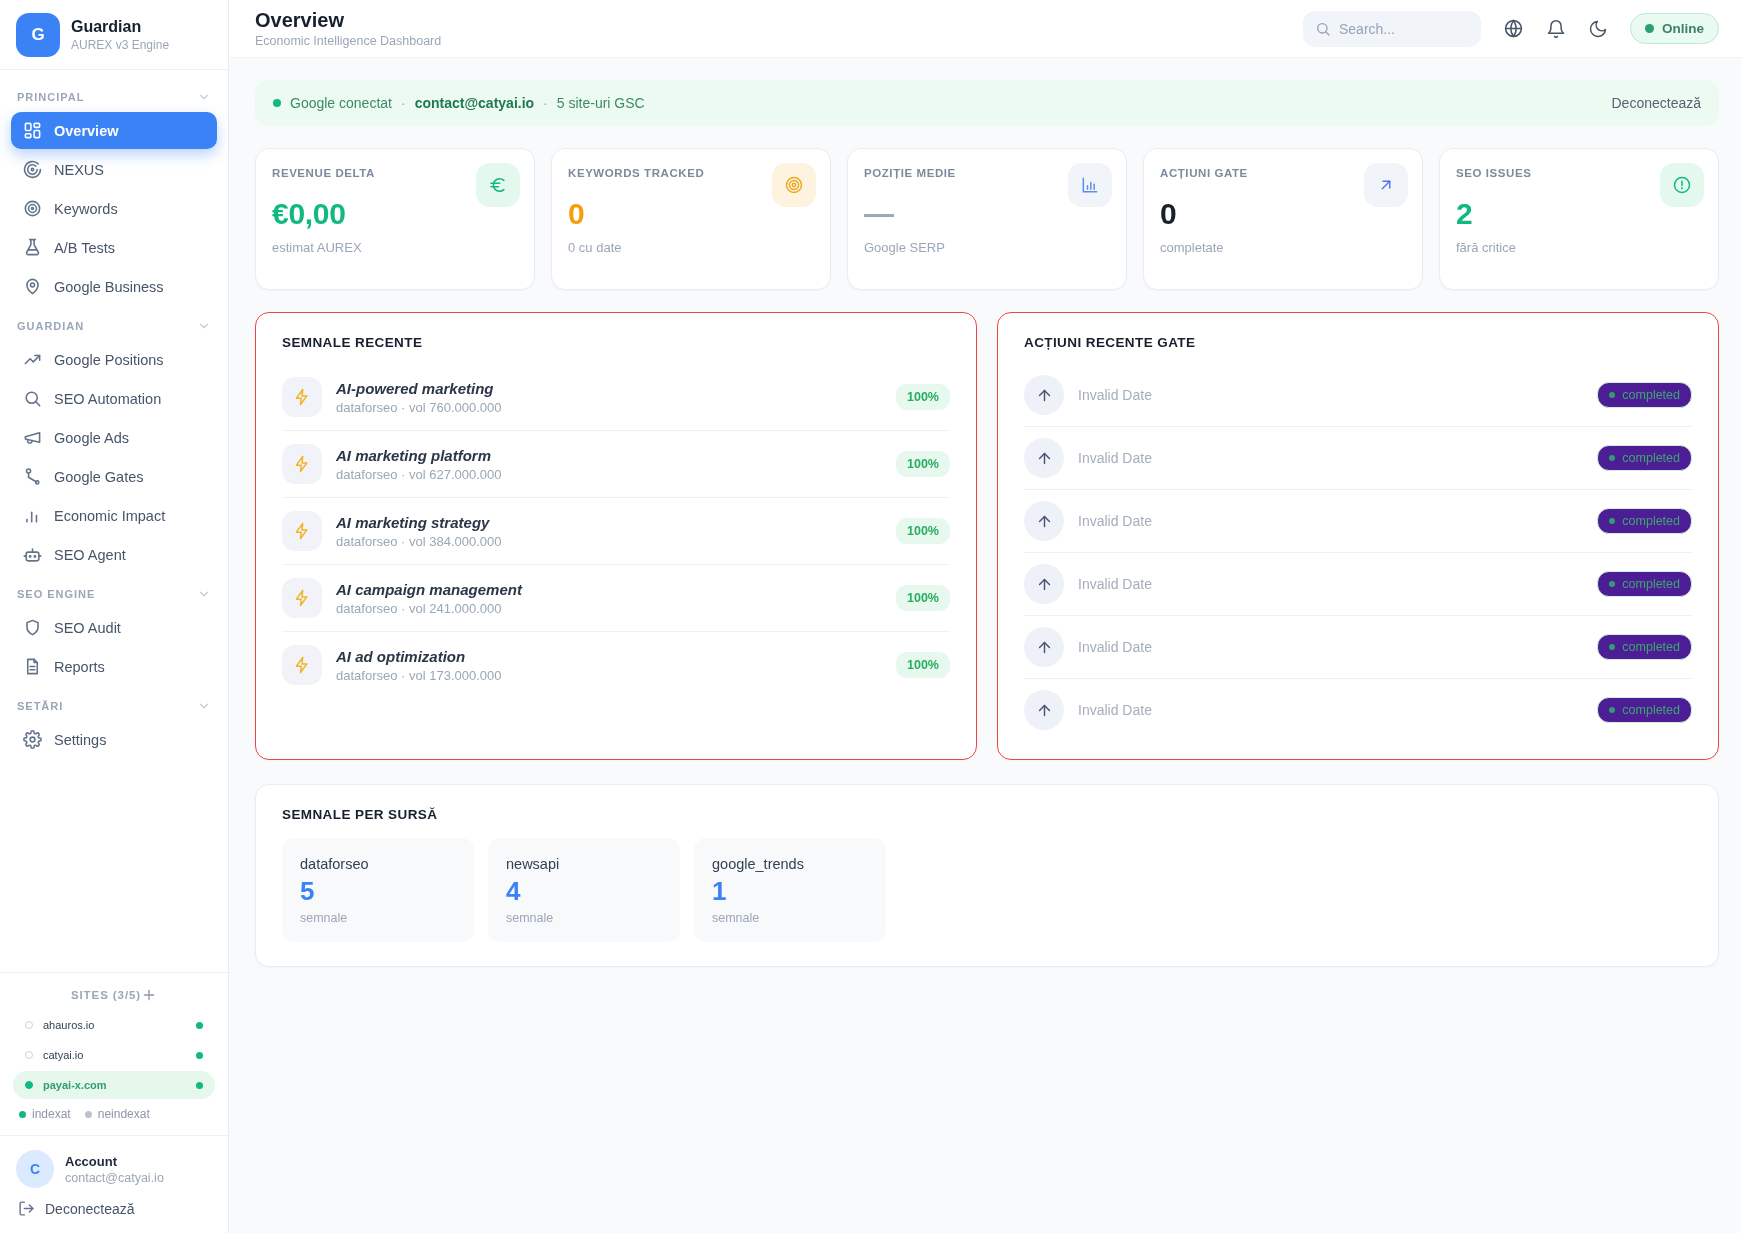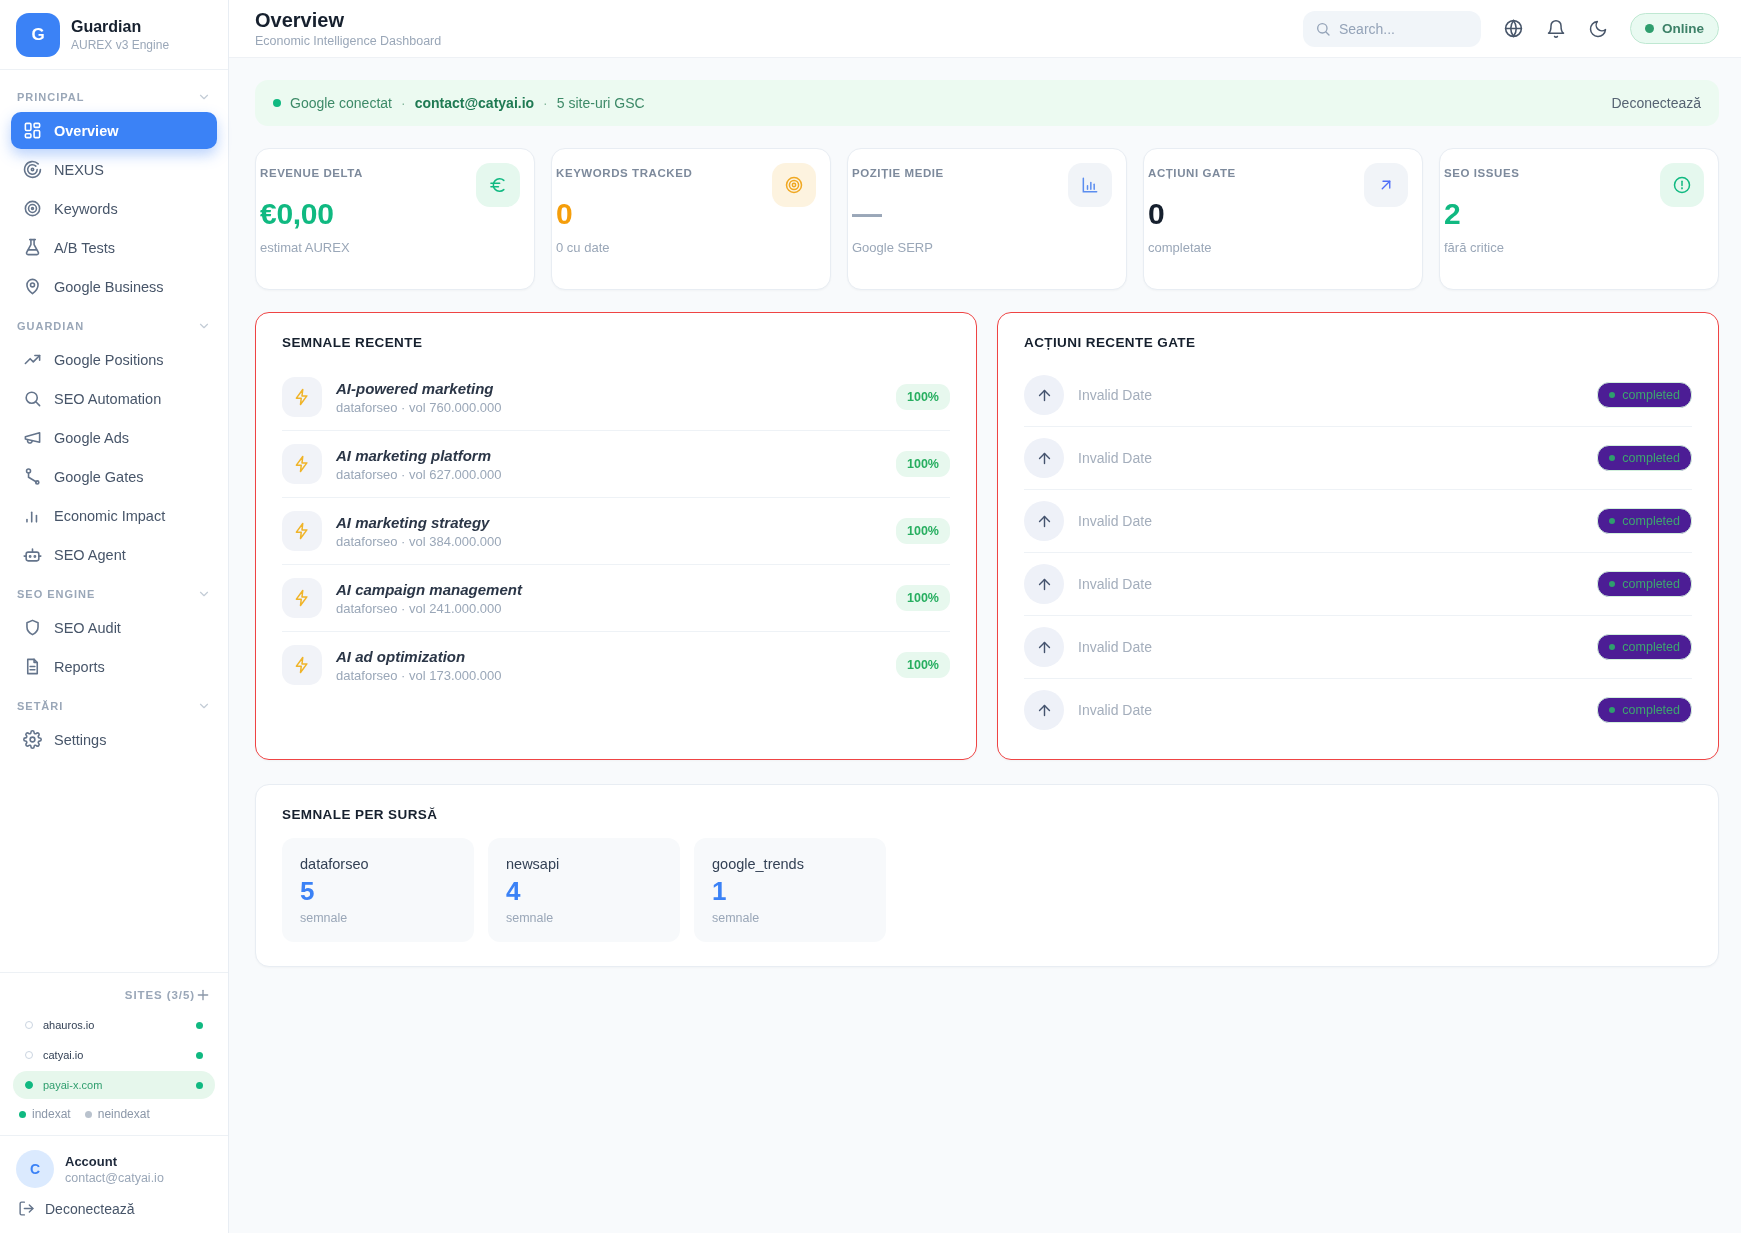--- a/index.html
+++ b/index.html
@@ -38,32 +38,32 @@
   }
   .nav-item .nicon { color:#64748b; width:19px; height:19px; }
   .nav-item.active {
     background:#3b82f6; color:#ffffff; font-weight:600;
     box-shadow:0 6px 14px rgba(59,130,246,.35);
   }
   .nav-item.active .nicon { color:#ffffff; }
   .side-spacer { flex:1; }
   .sites { border-top:1px solid #edf1f5; padding:10px 13px 6px; }
   .sites-head {
-    display:flex; align-items:center; justify-content:flex-end;
+    display:flex; align-items:center; justify-content:center;
     font-size:11.5px; font-weight:bold; letter-spacing:0.08em; color:#9aa7b8;
     padding:4px 4px 8px;
   }
   .sites-add { color:#8b97a8; cursor:pointer; }
   .site-row {
     display:flex; align-items:center; gap:10px; padding:8px 12px;
     border-radius:18px; font-size:11px; color:#334155; margin-bottom:2px; cursor:pointer;
   }
   .site-row .ring { width:8px; height:8px; border-radius:50%; border:1.5px solid #cbd5e1; background:#fff; }
   .site-row .gdot { margin-left:auto; width:7px; height:7px; border-radius:50%; background:#10b981; }
-  .site-row.selected { background:#e6f7ec; color:#2f9e6e; font-weight:400; }
+  .site-row.selected { background:#e6f7ec; color:#2f9e6e; font-weight:700; }
   .site-row.selected .ring { border-color:#10b981; background:#10b981; }
   .sites-legend { display:flex; gap:14px; padding:6px 6px 8px; font-size:12px; color:#8b97a8; align-items:center; }
   .legend-item { display:flex; align-items:center; gap:6px; }
   .ldot { width:7px; height:7px; border-radius:50%; }
   .ldot.green { background:#10b981; }
   .ldot.gray { background:#b9c2cd; }
   .account { border-top:1px solid #edf1f5; padding:14px 16px 10px; }
   .account-row { display:flex; align-items:center; gap:11px; }
   .account-avatar {
     width:38px; height:38px; border-radius:50%; background:#dbeafe; color:#3b82f6;
@@ -113,21 +113,21 @@
   .banner .bdot { width:8px; height:8px; border-radius:50%; background:#10b981; }
   .banner-text { color:#3d8a68; }
   .banner-email { color:#1f7a53; font-weight:600; }
   .banner-sep { color:#86b89e; }
   .banner-action { margin-left:auto; color:#566373; font-size:14px; cursor:pointer; }
 
   
   .stats { display:grid; grid-template-columns:repeat(5,1fr); gap:16px; margin-top:22px; }
   .stat-card {
     background:#fff; border:1px solid #e8edf3; border-radius:14px;
-    padding:18px 4px 16px; height:142px; position:relative;
+    padding:18px 16px 16px; height:142px; position:relative;
     box-shadow:0 1px 2px rgba(15,23,42,.03);
   }
   .stat-label { font-size:11.5px; font-weight:bold; letter-spacing:0.05em; color:#7d8a9c; }
   .stat-bubble {
     position:absolute; top:14px; right:14px; width:44px; height:44px;
     border-radius:14px; display:flex; align-items:center; justify-content:center;
   }
   .stat-value { font-size:30px; font-weight:bold; margin-top:18px; letter-spacing:-0.01em; }
   .stat-sub { font-size:13px; color:#9aa7b8; margin-top:9px; }
   .bub-green { background:#e5f8ee; color:#10b981; }

